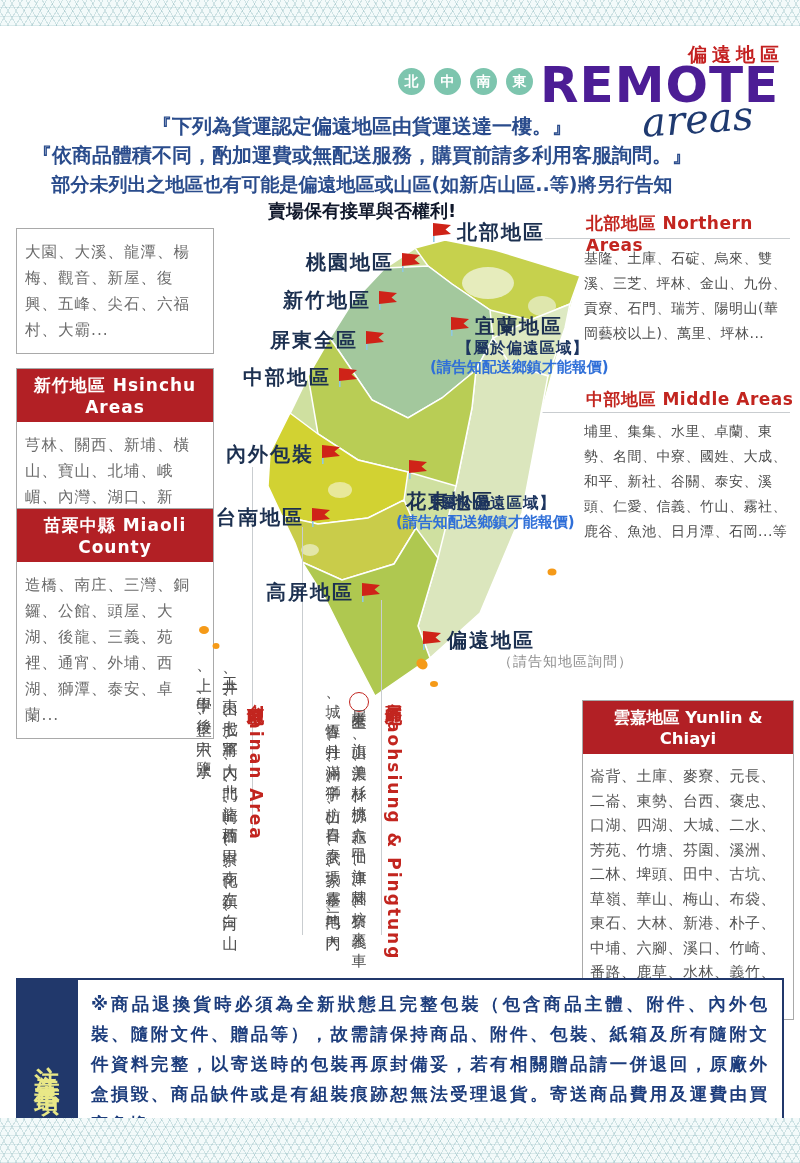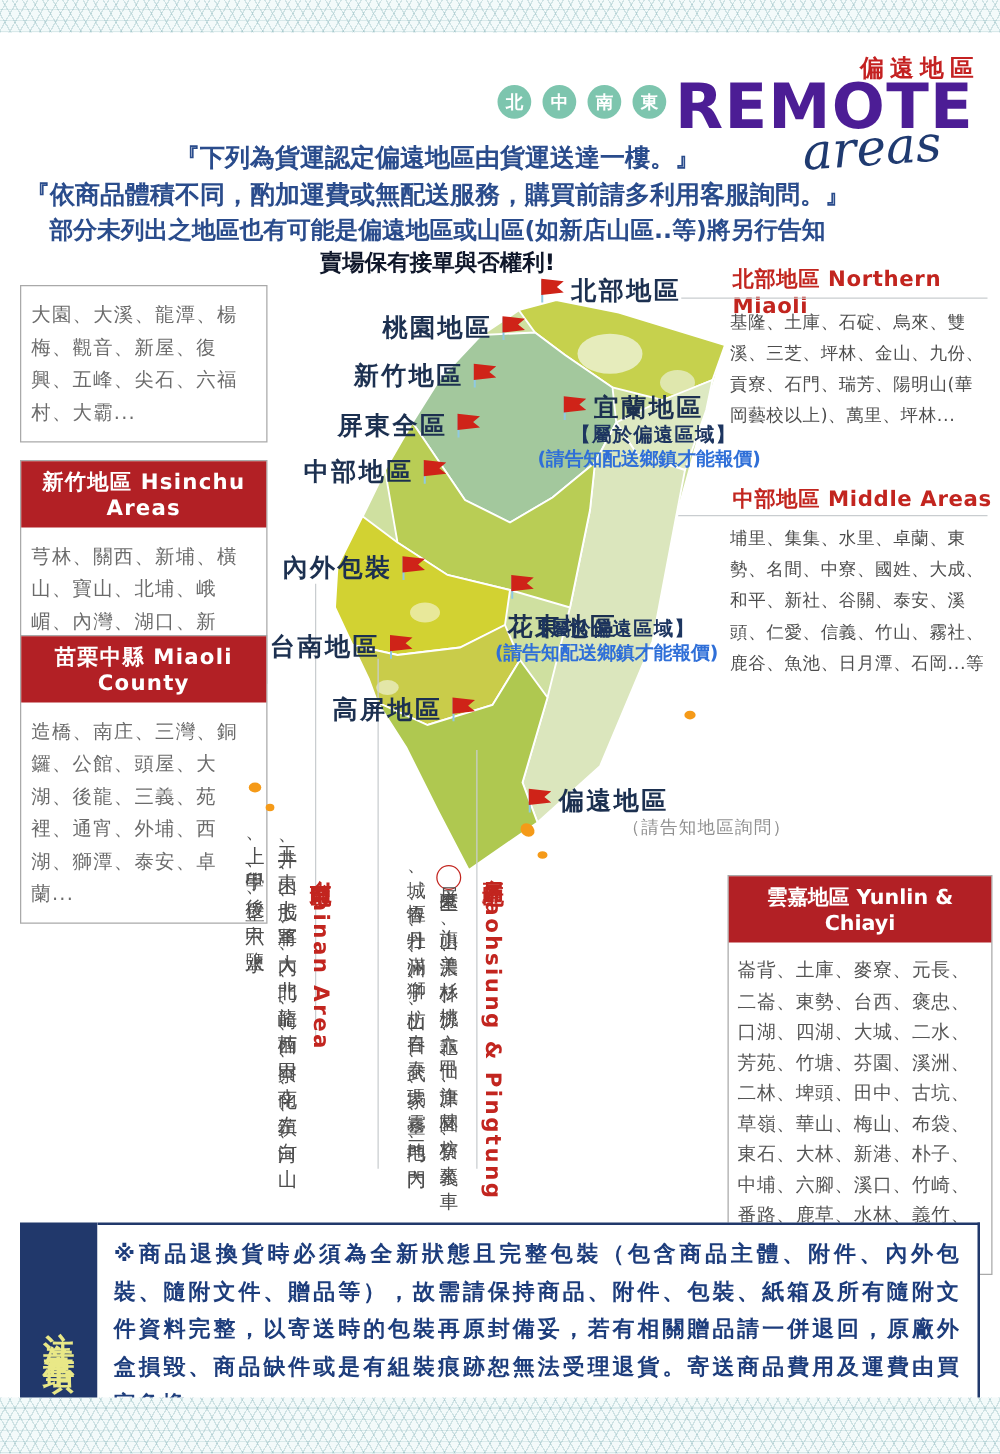--- a/index.html
+++ b/index.html
@@ -15,21 +15,21 @@
   .deco-bottom{top:1118px;height:45px;}
   
   .logo-zh{position:absolute;top:42px;left:688px;color:#c42121;font-weight:bold;font-size:19px;letter-spacing:5px;}
   .brand{position:absolute;top:56px;left:540px;color:#4c1d95;font-weight:bold;font-size:50px;letter-spacing:1px;}
   .brand-sub{position:absolute;top:96px;left:642px;color:#1f3a70;font-size:40px;
              font-family:"DejaVu Serif","Liberation Serif",serif;font-style:italic;transform:rotate(-4deg);}
   .badges{position:absolute;top:68px;left:398px;display:flex;gap:9px;}
   .badge{width:27px;height:27px;border-radius:50%;background:#7dc5ae;color:#fff;font-size:14px;font-weight:bold;
          display:flex;align-items:center;justify-content:center;}
   
-  .hdr{position:absolute;top:112px;left:4px;width:692px;text-align:center;color:#2a4c8c;font-weight:bold;}
+  .hdr{position:absolute;top:112px;left:16px;width:692px;text-align:center;color:#2a4c8c;font-weight:bold;}
   .hdr .l1{font-size:20px;line-height:29px;}
   .hdr .l2{font-size:20px;line-height:29px;}
   .hdr .l3{font-size:19px;line-height:28px;}
   .hdr .l4{font-size:18px;line-height:26px;color:#0f172a;}
   
   .rbox{position:absolute;left:16px;width:196px;border:1px solid #a9a9a9;background:#fff;}
   .rbox .bar{background:#b22025;color:#fff;font-weight:bold;font-size:17px;text-align:center;
              padding:5px 0;letter-spacing:1px;}
   .rbox .body{padding:10px 8px;color:#6b6b6b;font-size:15.5px;line-height:26px;letter-spacing:1px;}
   .box1{top:228px;} .box1 .body{min-height:90px;}
@@ -95,21 +95,21 @@
   </div>
   <div class="rbox box2">
     <div class="bar">新竹地區 Hsinchu Areas</div>
     <div class="body">芎林、關西、新埔、橫山、寶山、北埔、峨嵋、內灣、湖口、新豐...</div>
   </div>
   <div class="rbox box3">
     <div class="bar">苗栗中縣 Miaoli County</div>
     <div class="body">造橋、南庄、三灣、銅鑼、公館、頭屋、大湖、後龍、三義、苑裡、通宵、外埔、西湖、獅潭、泰安、卓蘭...</div>
   </div>
 
-  <div class="rpanel-title" style="left:586px;top:212px;">北部地區 Northern Miaoli</div>
+  <div class="rpanel-title" style="left:586px;top:212px;">北部地區 Northern Areas</div>
   <div class="hline" style="left:545px;top:238px;width:245px;"></div>
   <div class="rpanel-body" style="top:246px;">基隆、土庫、石碇、烏來、雙溪、三芝、坪林、金山、九份、貢寮、石門、瑞芳、陽明山(華岡藝校以上)、萬里、坪林...</div>
 
   <div class="rpanel-title" style="left:586px;top:388px;">中部地區 Middle Areas</div>
   <div class="hline" style="left:500px;top:412px;width:290px;"></div>
   <div class="rpanel-body" style="top:419px;">埔里、集集、水里、卓蘭、東勢、名間、中寮、國姓、大成、和平、新社、谷關、泰安、溪頭、仁愛、信義、竹山、霧社、鹿谷、魚池、日月潭、石岡...等</div>
 
   <div class="ybox">
     <div class="bar">雲嘉地區 Yunlin &amp; Chiayi</div>
     <div class="body">崙背、土庫、麥寮、元長、二崙、東勢、台西、褒忠、口湖、四湖、大城、二水、芳苑、竹塘、芬園、溪洲、二林、埤頭、田中、古坑、草嶺、華山、梅山、布袋、東石、大林、新港、朴子、中埔、六腳、溪口、竹崎、番路、鹿草、水林、義竹、阿里山、奮起湖、溪湖..等</div>
@@ -184,21 +184,21 @@
         <path d="M3,3 L21,5 L15.5,9.5 L21,14 L3,16 Z" fill="#cf2318"></path>
       </svg>
   </div>
   <div class="maplabel" style="left:216px;top:504px;">
     <span>台南地區</span>
     <svg class="flag" width="22" height="26" viewBox="0 0 22 26">
         <rect x="3" y="4" width="1.6" height="18" fill="#8fc9e2"></rect>
         <path d="M3,3 L21,5 L15.5,9.5 L21,14 L3,16 Z" fill="#cf2318"></path>
       </svg>
   </div>
-  <div class="maplabel" style="left:266px;top:554px;">
+  <div class="maplabel" style="left:266px;top:579px;">
     <span>高屏地區</span>
     <svg class="flag" width="22" height="26" viewBox="0 0 22 26">
         <rect x="3" y="4" width="1.6" height="18" fill="#8fc9e2"></rect>
         <path d="M3,3 L21,5 L15.5,9.5 L21,14 L3,16 Z" fill="#cf2318"></path>
       </svg>
   </div>
 
   <div class="maplabel" style="left:448px;top:313px;">
     <svg class="flag" width="22" height="26" viewBox="0 0 22 26">
         <rect x="3" y="4" width="1.6" height="18" fill="#8fc9e2"></rect>

